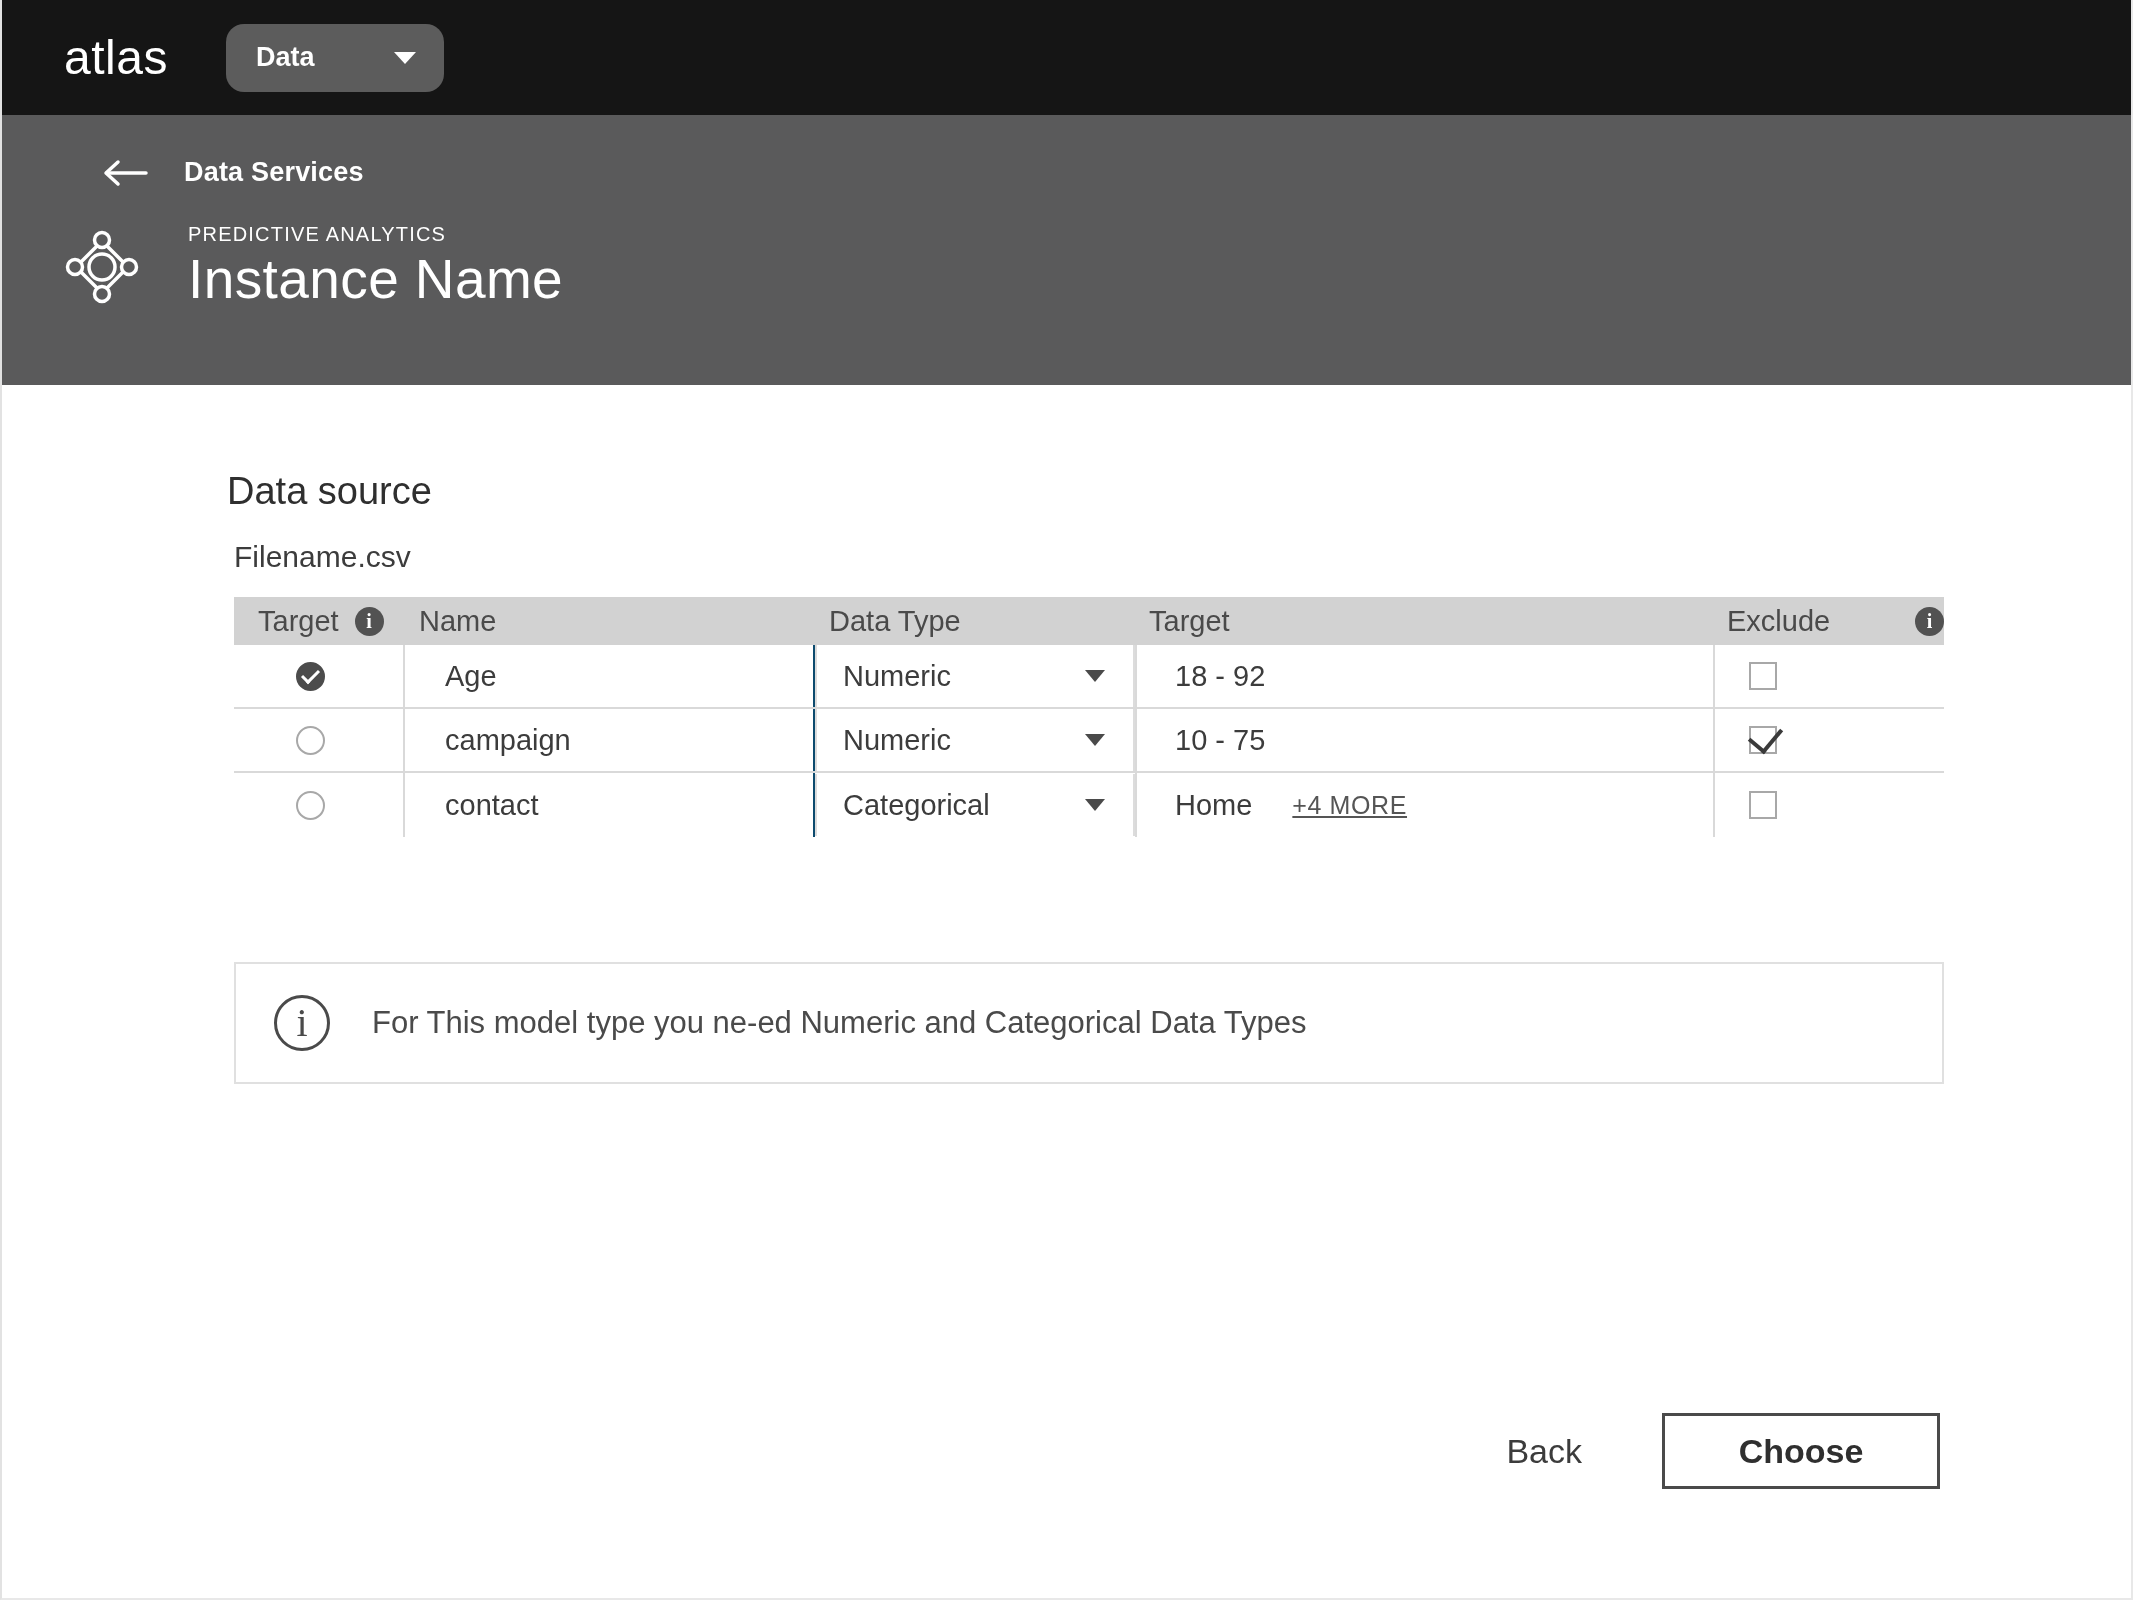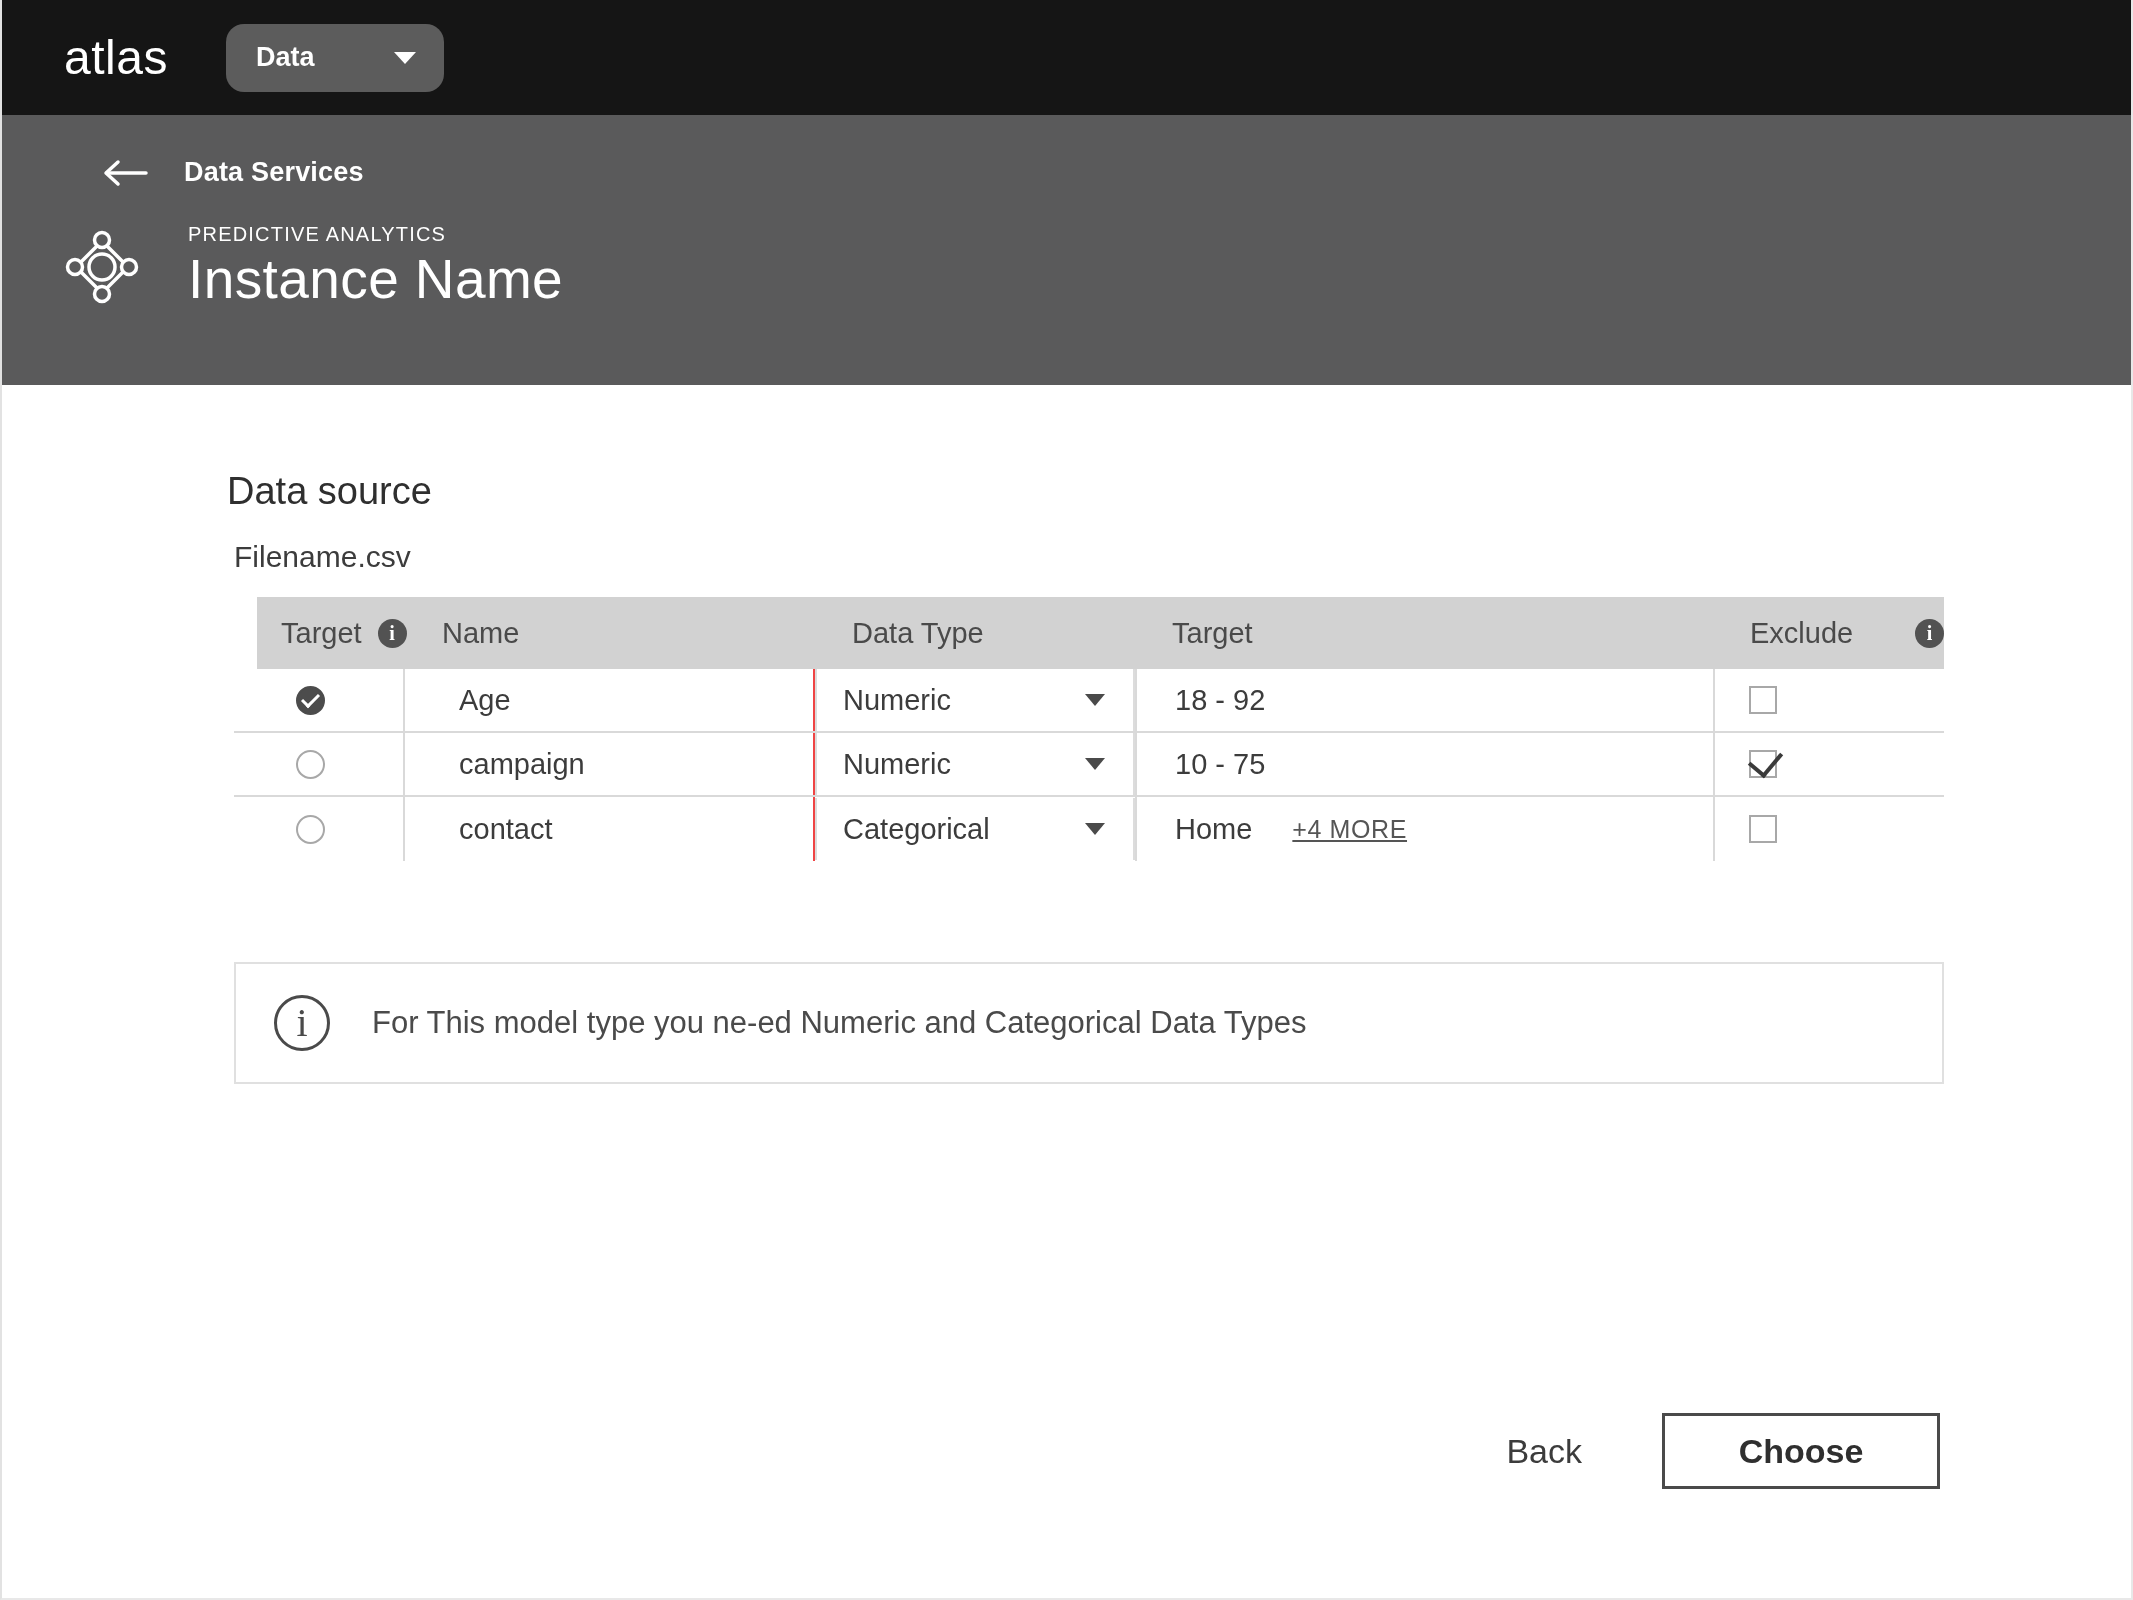--- a/index.html
+++ b/index.html
@@ -156,23 +156,22 @@
 
   
   .table {
     position: absolute;
     left: 232px; top: 212px;
     width: 1710px;
   }
   .t-head {
     display: flex;
     align-items: center;
-    height: 72px;
+    height: 48px;
     background: #d2d2d2;
-    margin-left: 23px;
   }
   .th {
     font-size: 29px;
     color: #4a4a4a;
     display: flex;
     align-items: center;
   }
   .th-target  { width: 171px; padding-left: 24px; }
   .th-name    { width: 410px; padding-left: 14px; }
   .th-type    { width: 320px; padding-left: 14px; }
@@ -212,22 +211,22 @@
     color: #3c3c3c;
   }
   .td-target {
     width: 171px;
     justify-content: flex-start;
     padding-left: 62px;
     border-right: 2px solid #d9d9d9;
   }
   .td-name {
     width: 410px;
-    padding-left: 54px;
-    border-right: 2px solid #ef4444;
+    padding-left: 40px;
+    border-right: 2px solid #0c4a6e;
   }
   .td-type {
     width: 320px;
     padding: 0;
   }
   .td-values {
     width: 578px;
     padding-left: 38px;
     border-left: 2px solid #d9d9d9;
   }

